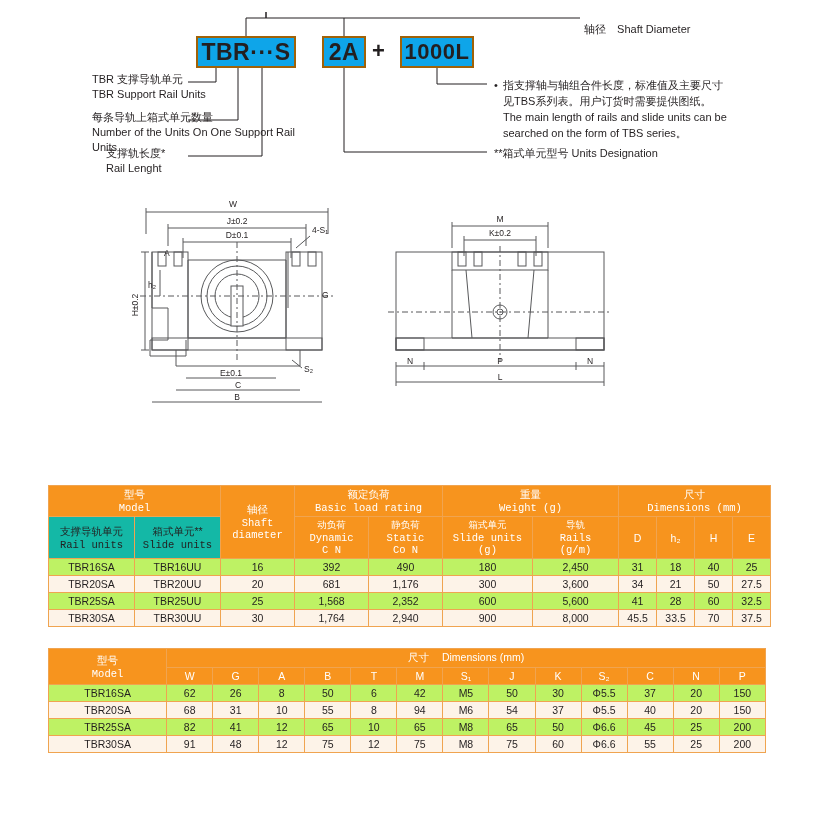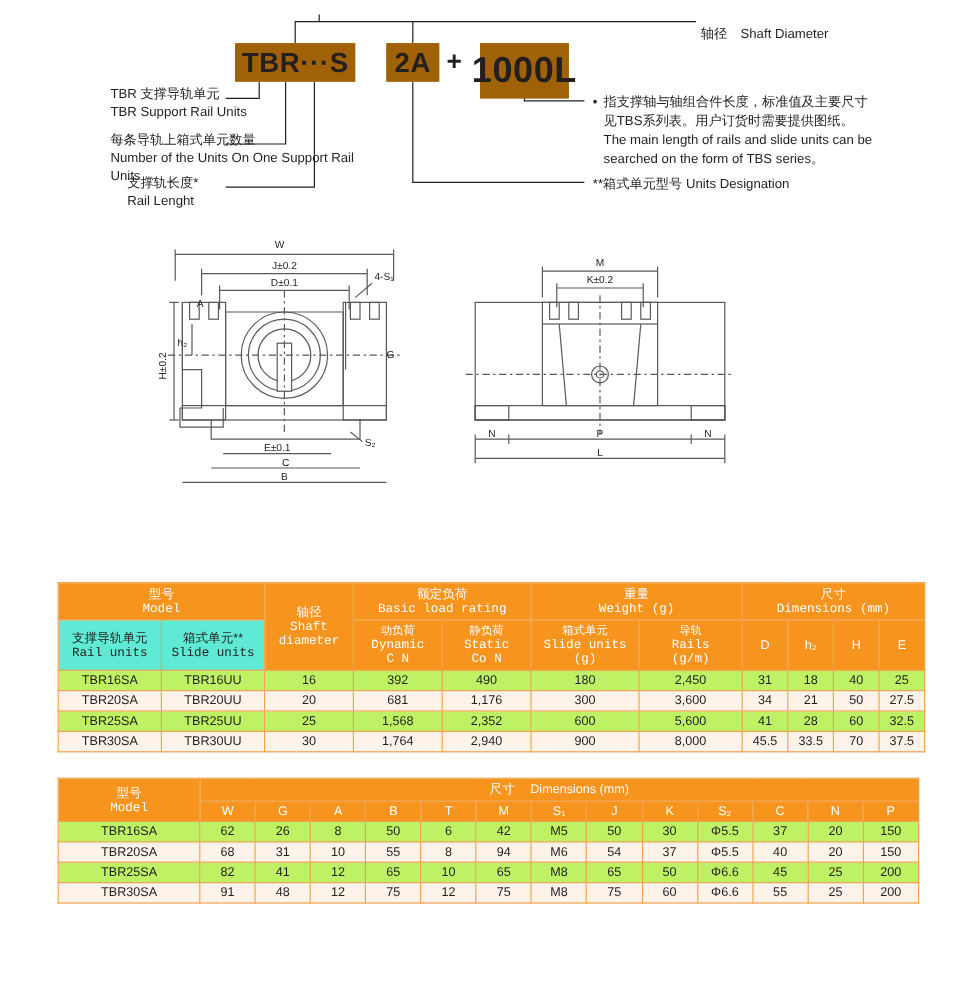--- a/index.html
+++ b/index.html
@@ -12,29 +12,29 @@
     position: relative;
     overflow: hidden;
   }
   .page { position: relative; width: 814px; height: 831px; }
 
   
   .code-area { position:absolute; left:0; top:0; width:814px; height:180px; }
 
   .code-box {
     position:absolute;
-    border:4px solid #a16207;
-    background:#a16207;
+    border:2px solid #a16207;
+    background:#0ea5e9;
     font-weight:bold;
     display:flex; align-items:center; justify-content:center;
     letter-spacing:0.5px;
   }
   #box-tbrs { left:196px; top:36px; width:100px; height:32px; font-size:23px; }
   #box-2a   { left:322px; top:36px; width:44px;  height:32px; font-size:23px; }
-  #box-1000 { left:400px; top:36px; width:74px;  height:46px; font-size:30px; }
+  #box-1000 { left:400px; top:36px; width:74px;  height:32px; font-size:22px; }
   .plus { position:absolute; left:372px; top:38px; font-size:22px; font-weight:bold; }
 
   .lead-label { position:absolute; font-size:11px; line-height:1.35; }
   .lead-label .cn { display:block; }
   .lead-label .en { display:block; }
 
   #lab-tbr   { left:92px;  top:72px; width:200px; }
   #lab-units { left:92px;  top:110px; width:230px; }
   #lab-rail  { left:92px;  top:146px; width:230px;margin-left:14px; }
   #lab-shaft { left:584px; top:22px;  width:220px; }
@@ -58,21 +58,21 @@
     table-layout:fixed;
   }
   .tbl td, .tbl th {
     border:1px solid #f0a450;
     text-align:center;
     vertical-align:middle;
     padding:2px 1px;
     font-weight:normal;
   }
   .hdr-orange { background:#f7941e; color:#ffffff; font-weight:bold; }
-  .hdr-light  { background:#5eead4; color:#231f20; font-weight:bold; }
+  .hdr-light  { background:#14b8a6; color:#231f20; font-weight:bold; }
   .hdr-orange .cn, .hdr-light .cn { display:block; }
   .hdr-orange .en, .hdr-light .en { display:block;font-family:Liberation Mono, monospace; }
   .row-a { background:#bef264; }
   .row-b { background:#fdf3e8;padding-left:28px; }
 
   #table1 { left:48px; top:485px; width:718px; }
   #table2 { left:48px; top:648px; width:718px; }
   .small { font-size:9.5px; }
 </style>
 </head>

